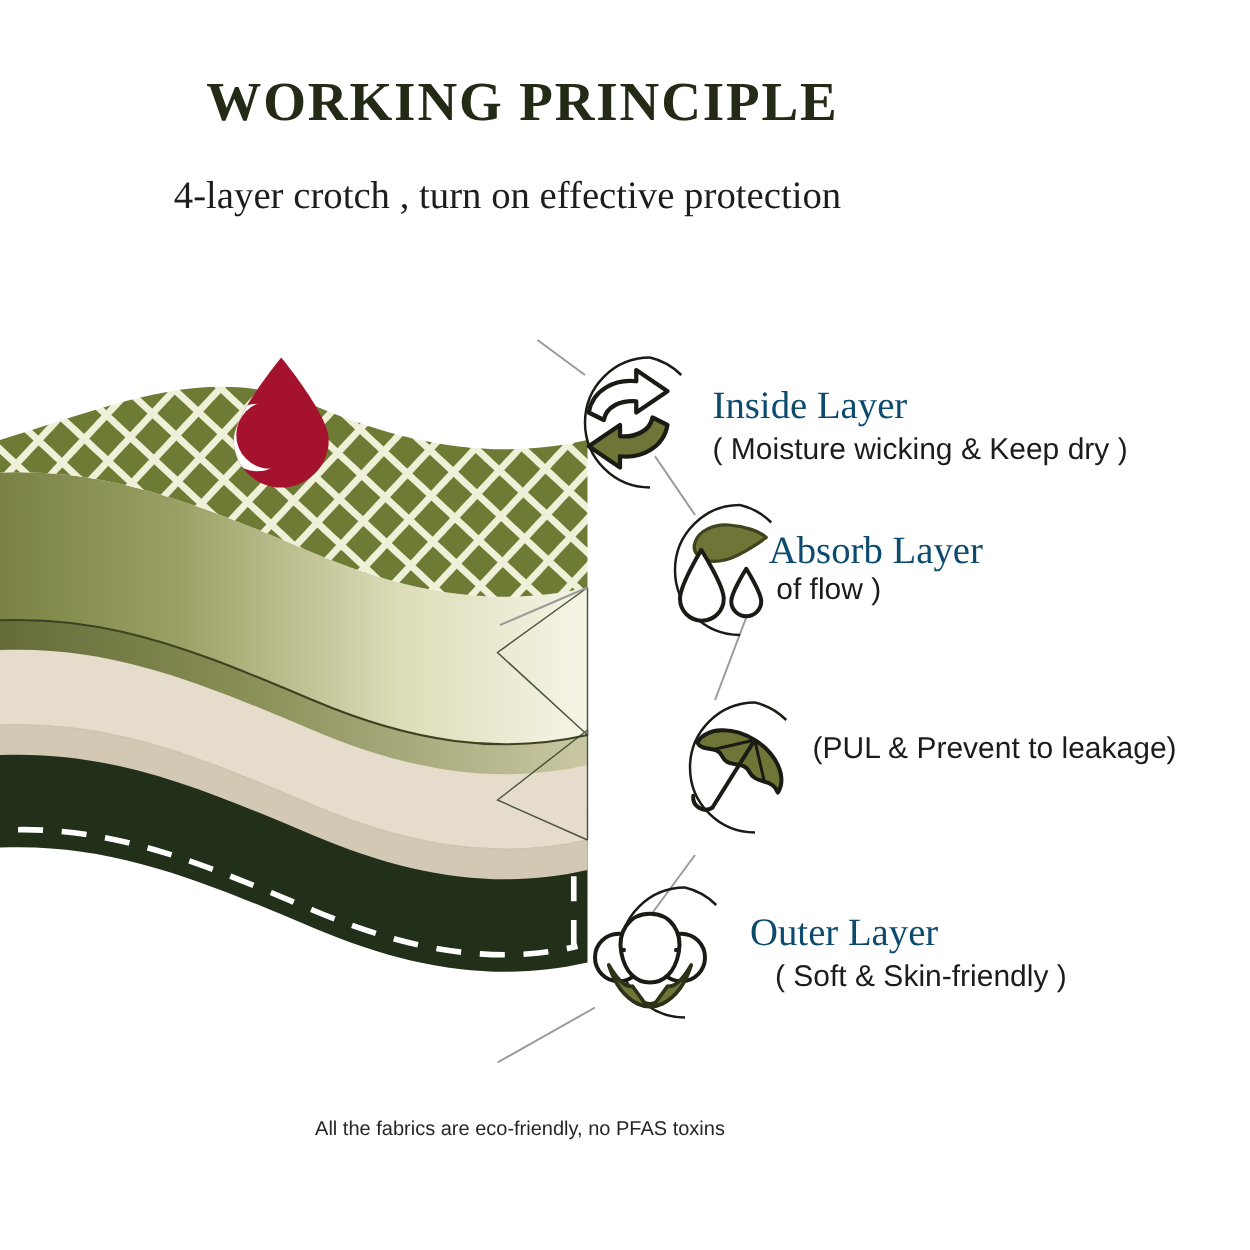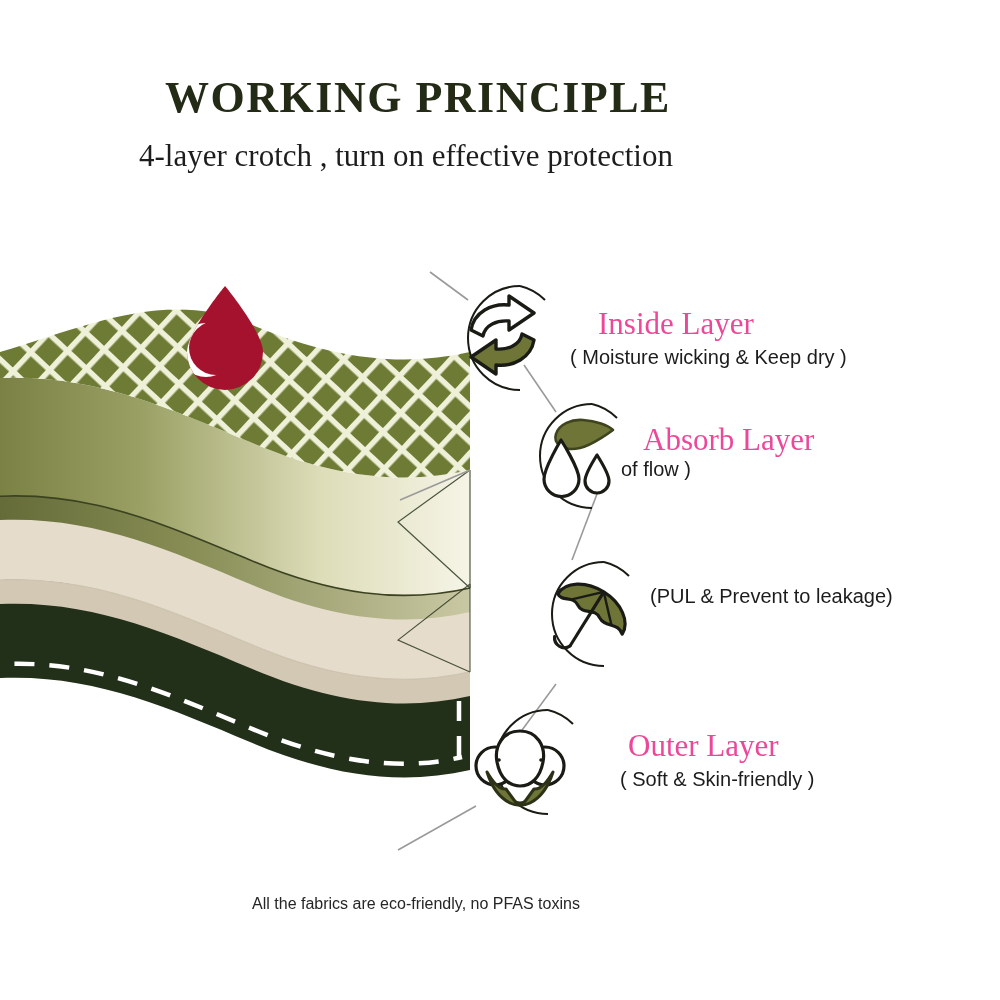--- a/index.html
+++ b/index.html
@@ -13,21 +13,21 @@
     width: 1000px;
     height: 1000px;
     background: #ffffff;
     overflow: hidden;
     font-family: "Liberation Sans", sans-serif;
   }
 
   
   #title {
     position: absolute;
-    top: 72px;
+    top: 56px;
     left: 0;
     width: 836px;
     text-align: center;
     font-family: "Liberation Serif", serif;
     font-size: 44px;
     font-weight: 700;
     letter-spacing: 1.5px;
     color: #232a16;
     white-space: nowrap;
   }
@@ -65,28 +65,27 @@
 
   
   .legend-row {
     position: absolute;
     left: 568px;
   }
   .legend-title {
     font-family: "Liberation Serif", serif;
     font-size: 31px;
     font-weight: 400;
-    color: #ec4899;
+    color: #0c4a6e;
     line-height: 1.12;
     white-space: nowrap;
-    margin-left: 28px;
   }
   .legend-sub {
     font-family: "Liberation Sans", sans-serif;
-    font-size: 20px;
+    font-size: 24px;
     color: #1c1c1c;
     line-height: 1.18;
     margin-top: 4px;
     white-space: nowrap;
   }
 
   #row-inside  { top: 307px; left: 570px; }
   #row-absorb  { top: 423px; left: 615px; }
   #row-leak    { top: 581px; left: 652px; }
   #row-outer   { top: 729px; left: 600px; }

